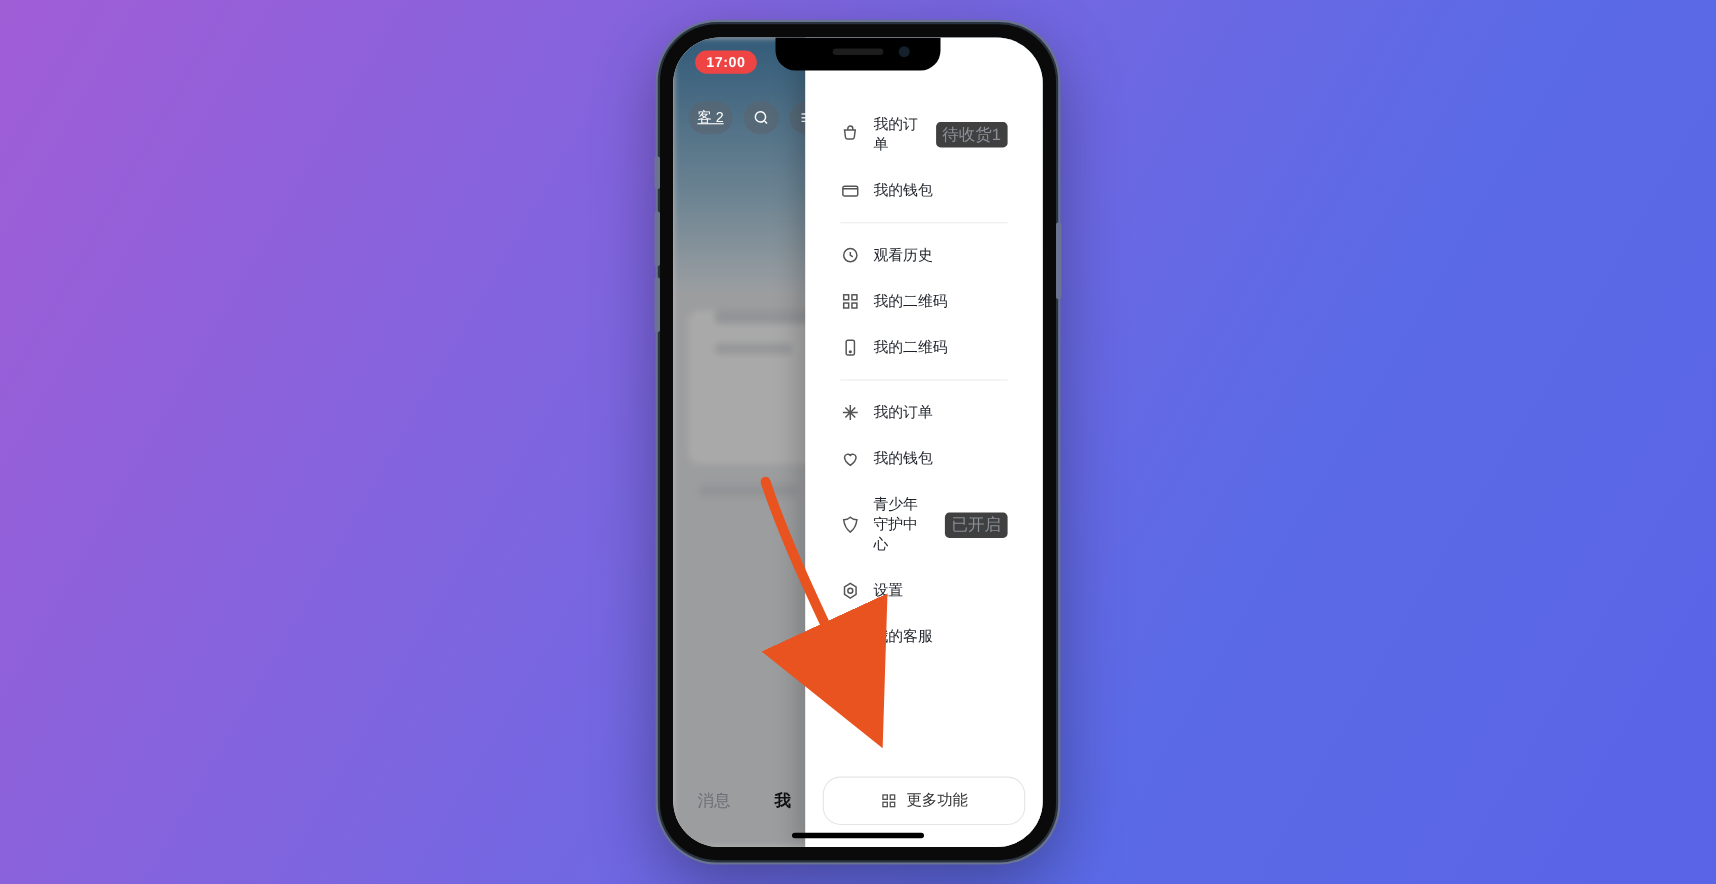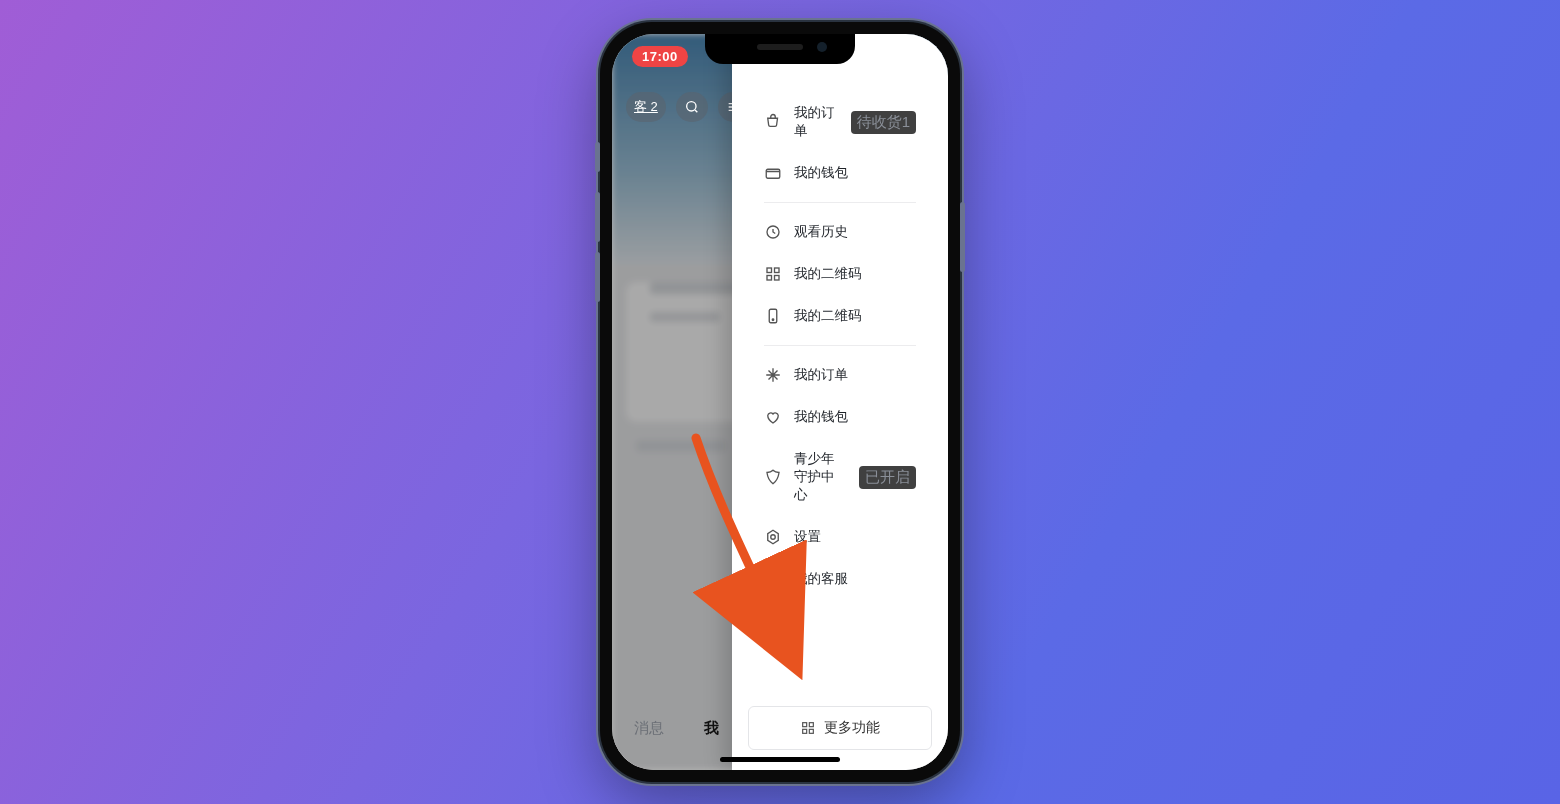--- a/index.html
+++ b/index.html
@@ -97,21 +97,21 @@
   .d-item .ic { width:18px; height:18px; display:flex; align-items:center; justify-content:center; color:#555; flex:0 0 18px;}
   .d-item .ic svg { width:18px; height:18px; stroke:#555; }
   .d-item .lbl { flex:1; }
   .badge {
     font-size: 15px; color:#8a8f98; background:#404040; padding:2px 6px; border-radius:4px;
     white-space:nowrap;
   }
   .d-divider { height:1px; background:#ececee; margin: 8px 0; }
   .more-btn {
     margin: 18px 16px 20px;
-    height: 44px; border:1px solid #e4e5e8; border-radius:6px;
+    height: 44px; border:1px solid #e4e5e8; border-radius:16px;
     display:flex; align-items:center; justify-content:center; gap:8px;
     font-size:14px; color:#333;
   }
   .more-btn .ic { width:16px; height:16px; }
   .arrow {
     position:absolute; z-index:35; pointer-events:none;
     left: 64px; top: 394px; width: 130px; height: 220px;
   }
   .arrow svg { width:100%; height:100%; overflow:visible; }
 </style>

